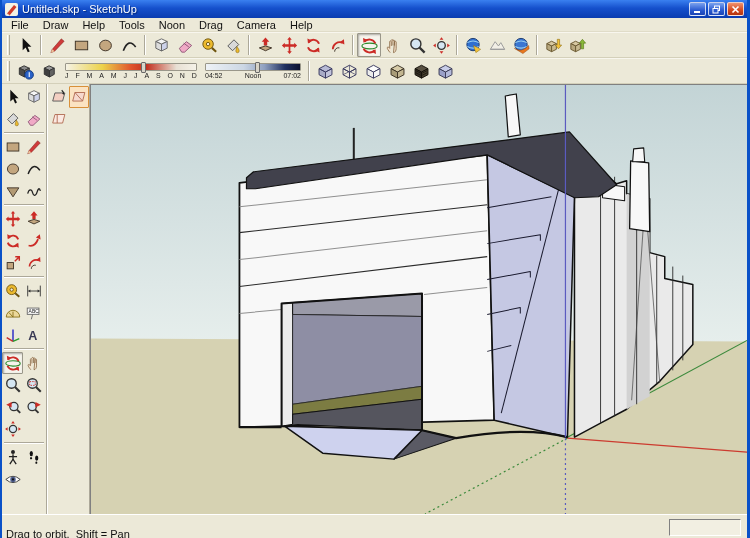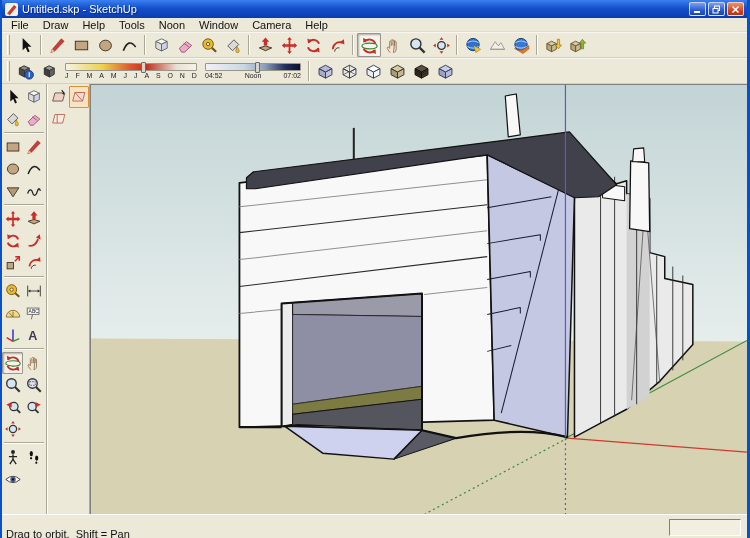--- a/index.html
+++ b/index.html
@@ -102,21 +102,21 @@
       </div>
     </div>
   </div>
 
   <div class="menubar" id="menubar">
       <div class="menu-item">File</div>
       <div class="menu-item">Draw</div>
       <div class="menu-item">Help</div>
       <div class="menu-item">Tools</div>
       <div class="menu-item">Noon</div>
-      <div class="menu-item">Window</div>
+      <div class="menu-item">Drag</div>
       <div class="menu-item">Camera</div>
       <div class="menu-item">Help</div>
     </div>
 
   <div class="toolbar" id="toolbar1">
     <div class="grip"></div>
   <div class="tb-btn" title="Select">
         <svg viewBox="0 0 20 20">
           <path d="M7 2v13l3.2-2.8 2.2 5 2-1-2.2-4.8h4z" fill="#111"></path>
         </svg>

